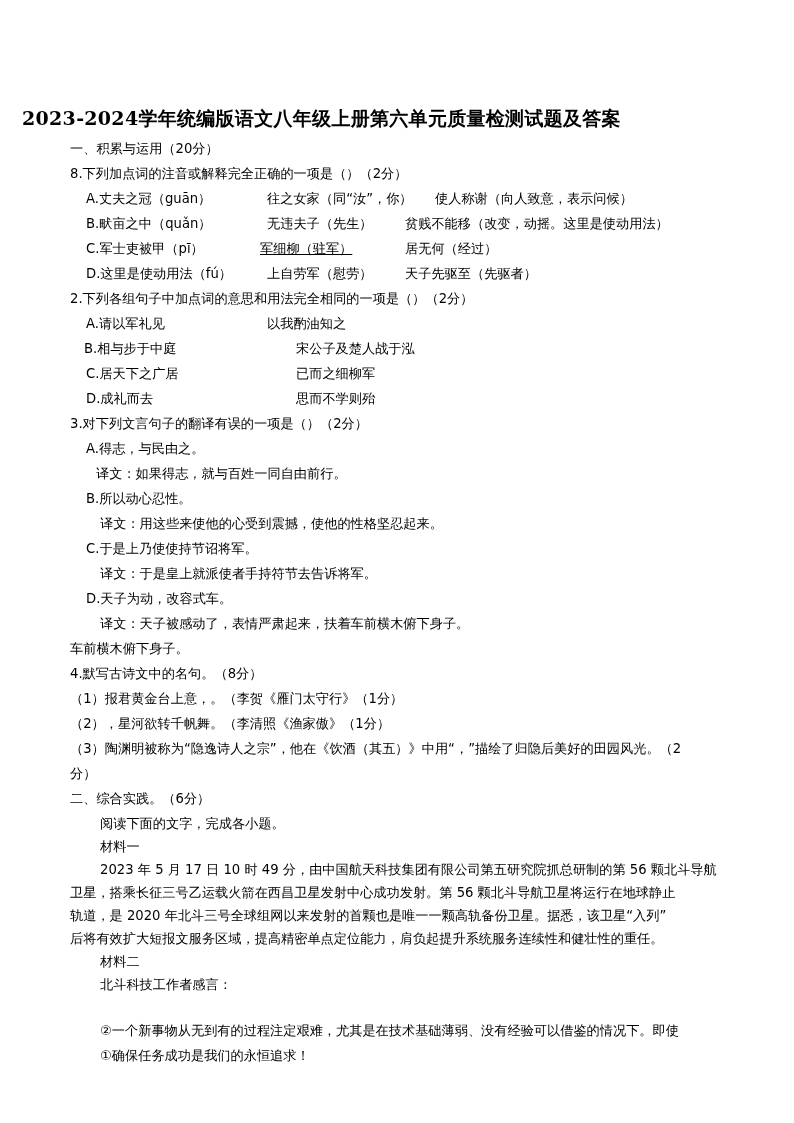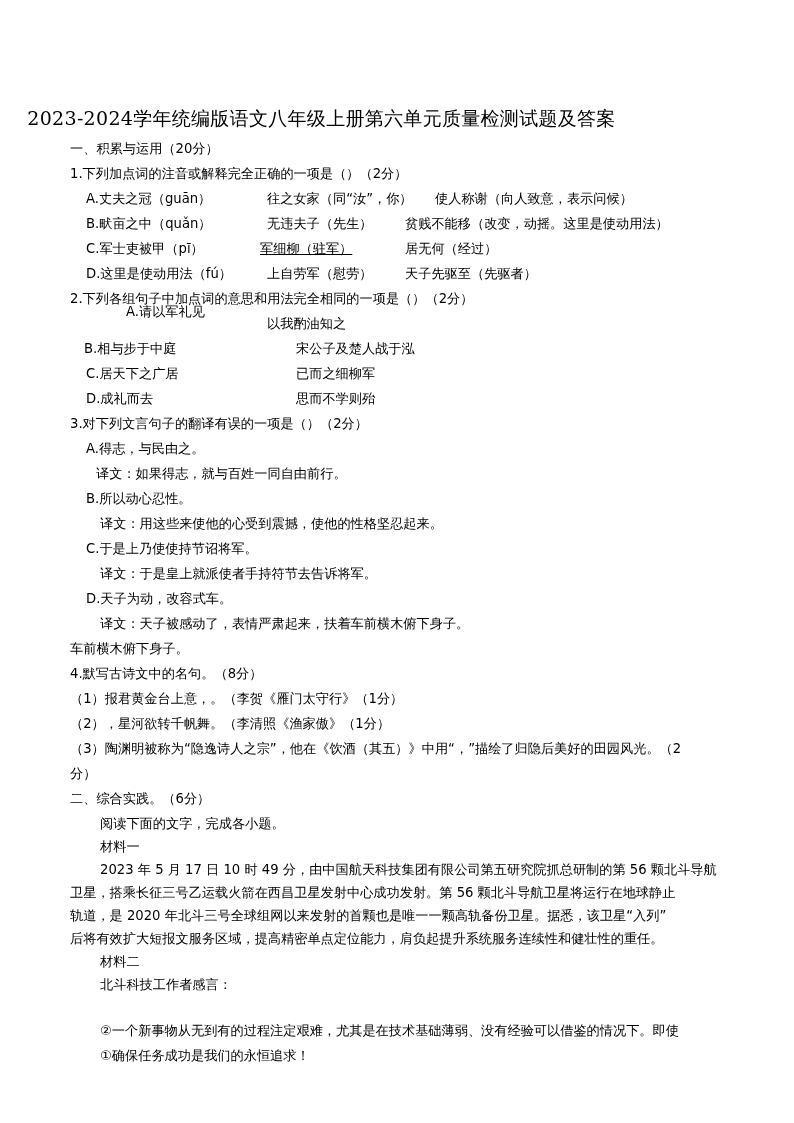--- a/index.html
+++ b/index.html
@@ -1,55 +1,55 @@
 <!DOCTYPE html>
 <html><head>
 <meta charset="utf-8">
 <style>
   html, body { margin:0; padding:0; background:#ffffff; }
   body { width:794px; height:1123px; position:relative; overflow:hidden;
          font-family:"DejaVu Sans", "Liberation Sans", sans-serif; color:#000; }
   .page { position:absolute; left:0; top:0; width:794px; height:1123px; }
   .title { position:absolute; left:0; width:643px; top:106px; text-align:center;
-           font-family:"DejaVu Serif", "Liberation Serif", serif; font-weight:normal;
+           font-family:"DejaVu Serif", "Liberation Serif", serif; font-weight:bold;
            font-size:19px; letter-spacing:0.3px; }
   .line { position:absolute; font-size:13.2px; white-space:nowrap; line-height:18px; }
   .col { position:absolute; font-size:13.2px; white-space:nowrap; line-height:18px; }
 </style>
 </head>
 <body>
 
 <div class="page">
 
   <div class="title">2023-2024学年统编版语文八年级上册第六单元质量检测试题及答案</div>
 
   <div class="line" style="left:70px;top:140px;">一、积累与运用（20分）</div>
 
-  <div class="line" style="left:70px;top:165px;">1.下列加点词的注音或解释完全正确的一项是（）（2分）</div>
+  <div class="line" style="left:70px;top:165px;">8.下列加点词的注音或解释完全正确的一项是（）（2分）</div>
   <div>
     <div class="col" style="left:86px;top:190px;">A.丈夫之冠（guān）</div>
     <div class="col" style="left:267px;top:190px;">往之女家（同“汝”，你）</div>
     <div class="col" style="left:435px;top:190px;">使人称谢（向人致意，表示问候）</div>
 
     <div class="col" style="left:86px;top:215px;">B.畎亩之中（quǎn）</div>
     <div class="col" style="left:267px;top:215px;">无违夫子（先生）</div>
     <div class="col" style="left:405px;top:215px;">贫贱不能移（改变，动摇。这里是使动用法）</div>
 
     <div class="col" style="left:86px;top:240px;">C.军士吏被甲（pī）</div>
     <div class="col" style="left:260px;top:240px;text-decoration:underline;">军细柳（驻军）</div>
     <div class="col" style="left:405px;top:240px;">居无何（经过）</div>
 
     <div class="col" style="left:86px;top:265px;">D.这里是使动用法（fú）</div>
     <div class="col" style="left:267px;top:265px;">上自劳军（慰劳）</div>
     <div class="col" style="left:405px;top:265px;">天子先驱至（先驱者）</div>
   </div>
 
   <div class="line" style="left:70px;top:290px;">2.下列各组句子中加点词的意思和用法完全相同的一项是（）（2分）</div>
   <div>
-    <div class="col" style="left:86px;top:303px;margin-left:40px;">A.请以军礼见</div>
+    <div class="col" style="left:86px;top:315px;">A.请以军礼见</div>
     <div class="col" style="left:267px;top:315px;">以我酌油知之</div>
     <div class="col" style="left:84px;top:340px;">B.相与步于中庭</div>
     <div class="col" style="left:296px;top:340px;">宋公子及楚人战于泓</div>
     <div class="col" style="left:86px;top:365px;">C.居天下之广居</div>
     <div class="col" style="left:296px;top:365px;">已而之细柳军</div>
     <div class="col" style="left:86px;top:390px;">D.成礼而去</div>
     <div class="col" style="left:296px;top:390px;">思而不学则殆</div>
   </div>
 
   <div class="line" style="left:70px;top:415px;">3.对下列文言句子的翻译有误的一项是（）（2分）</div>

